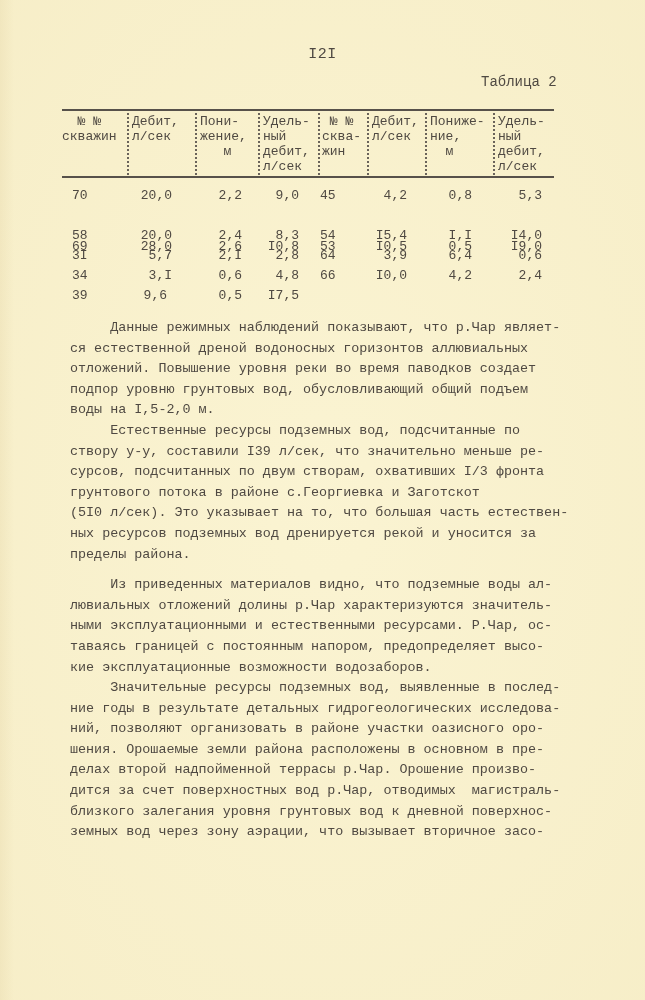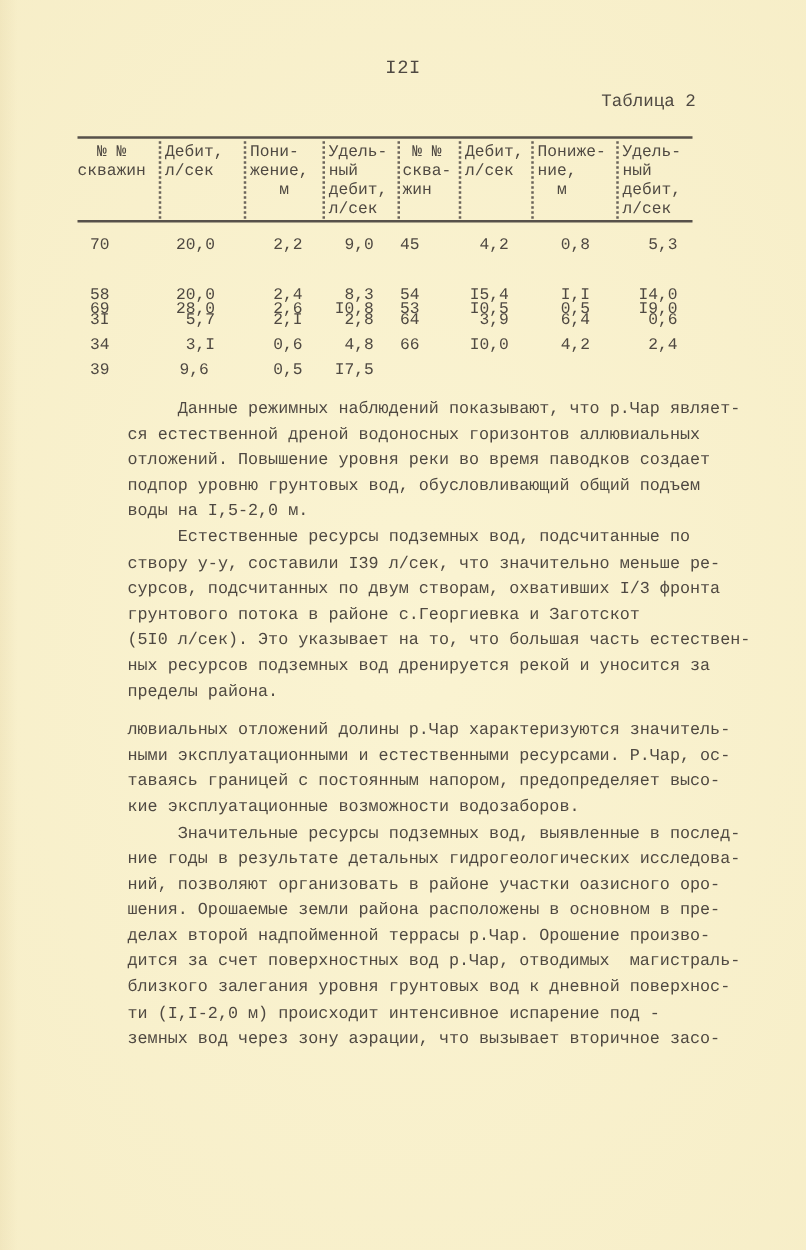--- a/index.html
+++ b/index.html
@@ -77,21 +77,20 @@
       text-align: right;
       white-space: pre;
     }
     .text-block {
       position: absolute;
       left: 70px;
       top: 318px;
       width: 520px;
       font-size: 13.4px;
       line-height: 20.6px;
-      margin-left: 32px;
     }
     .para {
       margin: 0;
     }
     .line {
       display: block;
       white-space: pre;
     }
     .gap {
       height: 10px;
@@ -217,29 +216,29 @@
     <span class="line">     Естественные ресурсы подземных вод, подсчитанные по</span>
     <span class="line">створу у-у, составили I39 л/сек, что значительно меньше ре-</span>
     <span class="line">сурсов, подсчитанных по двум створам, охвативших I/3 фронта</span>
     <span class="line">грунтового потока в районе с.Георгиевка и Заготскот</span>
     <span class="line">(5I0 л/сек). Это указывает на то, что большая часть естествен-</span>
     <span class="line">ных ресурсов подземных вод дренируется рекой и уносится за</span>
     <span class="line">пределы района.</span>
   </p>
   <div class="gap"></div>
   <p class="para">
+    <span class="line">     Из приведенных материалов видно, что подземные воды ал-</span>
     <span class="line">лювиальных отложений долины р.Чар характеризуются значитель-</span>
     <span class="line">ными эксплуатационными и естественными ресурсами. Р.Чар, ос-</span>
     <span class="line">таваясь границей с постоянным напором, предопределяет высо-</span>
     <span class="line">кие эксплуатационные возможности водозаборов.</span>
   </p>
   <p class="para">
     <span class="line">     Значительные ресурсы подземных вод, выявленные в послед-</span>
     <span class="line">ние годы в результате детальных гидрогеологических исследова-</span>
     <span class="line">ний, позволяют организовать в районе участки оазисного оро-</span>
     <span class="line">шения. Орошаемые земли района расположены в основном в пре-</span>
     <span class="line">делах второй надпойменной террасы р.Чар. Орошение произво-</span>
     <span class="line">дится за счет поверхностных вод р.Чар, отводимых  магистраль-</span>
     <span class="line">близкого залегания уровня грунтовых вод к дневной поверхнос-</span>
-    <span class="line">ти (I,I-2,0 м) происходит интенсивное испарение под -</span>
     <span class="line">земных вод через зону аэрации, что вызывает вторичное засо-</span>
   </p>
 </div>
 
 </body></html>

